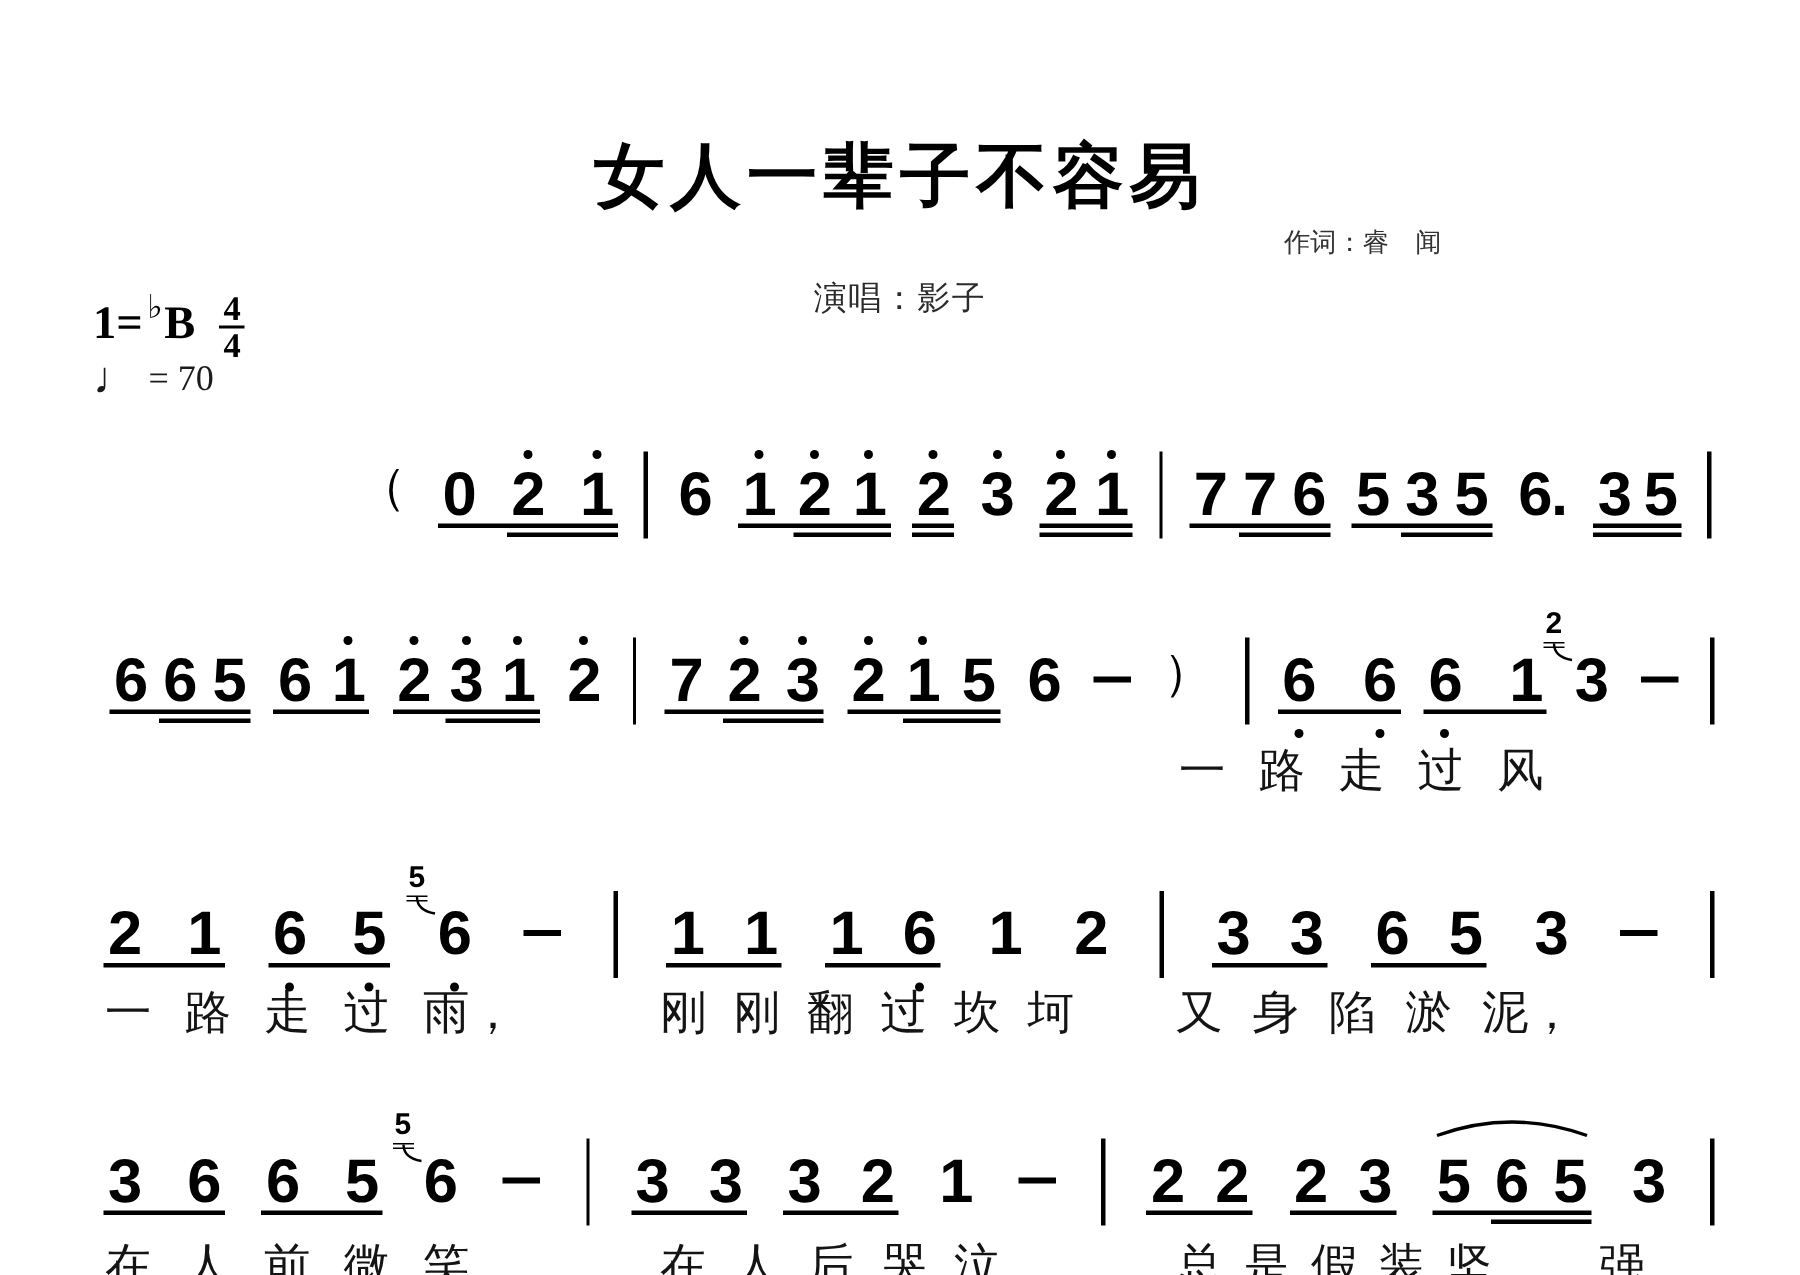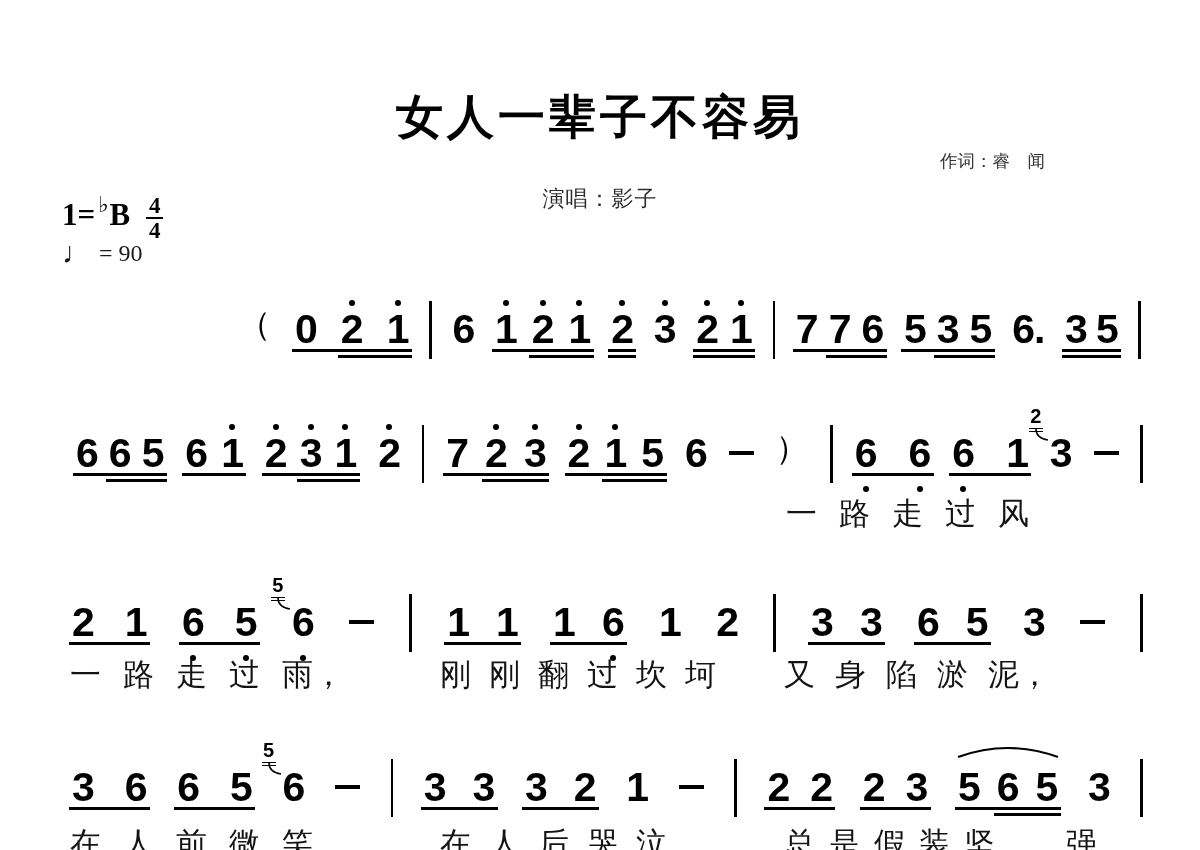--- a/index.html
+++ b/index.html
@@ -3,21 +3,21 @@
 <meta charset="utf-8">
 <style>
   html,body{margin:0;padding:0}
   body{width:1200px;height:850px;position:relative;overflow:hidden;background:#ffffff;
        font-family:"Liberation Sans","DejaVu Sans",sans-serif;color:#000}
   .title{position:absolute;top:86px;left:0;width:100%;text-align:center;margin:0;
          font-family:"Liberation Serif","DejaVu Serif",serif;font-weight:700;
          font-size:47px;letter-spacing:4px;color:#000}
   .singer{position:absolute;top:184px;left:0;width:100%;text-align:center;
           font-size:22px;color:#2b2b2b;letter-spacing:1px}
-  .credits{position:absolute;left:940px;top:147px;font-size:17.5px;line-height:28px;color:#333}
+  .credits{position:absolute;left:856px;top:147px;font-size:17.5px;line-height:28px;color:#333}
   .keyrow{position:absolute;left:62px;top:198px;display:flex;align-items:flex-start;
           font-family:"Liberation Serif","DejaVu Serif",serif;font-weight:700;color:#000}
   .kmain{font-size:31px;line-height:34px}
   .kflat{font-size:22px;line-height:22px;margin:0 1px 0 3px;position:relative;top:-4px}
   .meter{display:inline-flex;flex-direction:column;align-items:center;margin-left:16px;margin-top:-3px}
   .meter span{font-size:23px;line-height:21px}
   .mbar{width:17px;height:2.4px;background:#000;margin:1px 0}
   .temporow{position:absolute;left:62px;top:236px;display:flex;align-items:center;
             font-family:"Liberation Serif","DejaVu Serif",serif;color:#1a1a1a}
   .tnote{font-size:30px;margin-right:7px;line-height:34px}
@@ -59,21 +59,21 @@
   <span class="kmain">B</span>
   <span class="meter">
     <span>4</span>
     <span class="mbar"></span>
     <span>4</span>
   </span>
 </div>
 
 <div class="temporow">
   <span class="tnote">♩</span>
-  <span class="teq">= 90</span>
+  <span class="teq">= 70</span>
 </div>
 
 <div id="music">
     <div class="mline" style="left: 238px; top: 296px; width: 903px;">
       <span class="grp" style="gap: 24px;">
         <span class="paren">（</span>
         <span class="note">
           <span class="da"></span>
           <span class="dg">0</span>
         </span>

